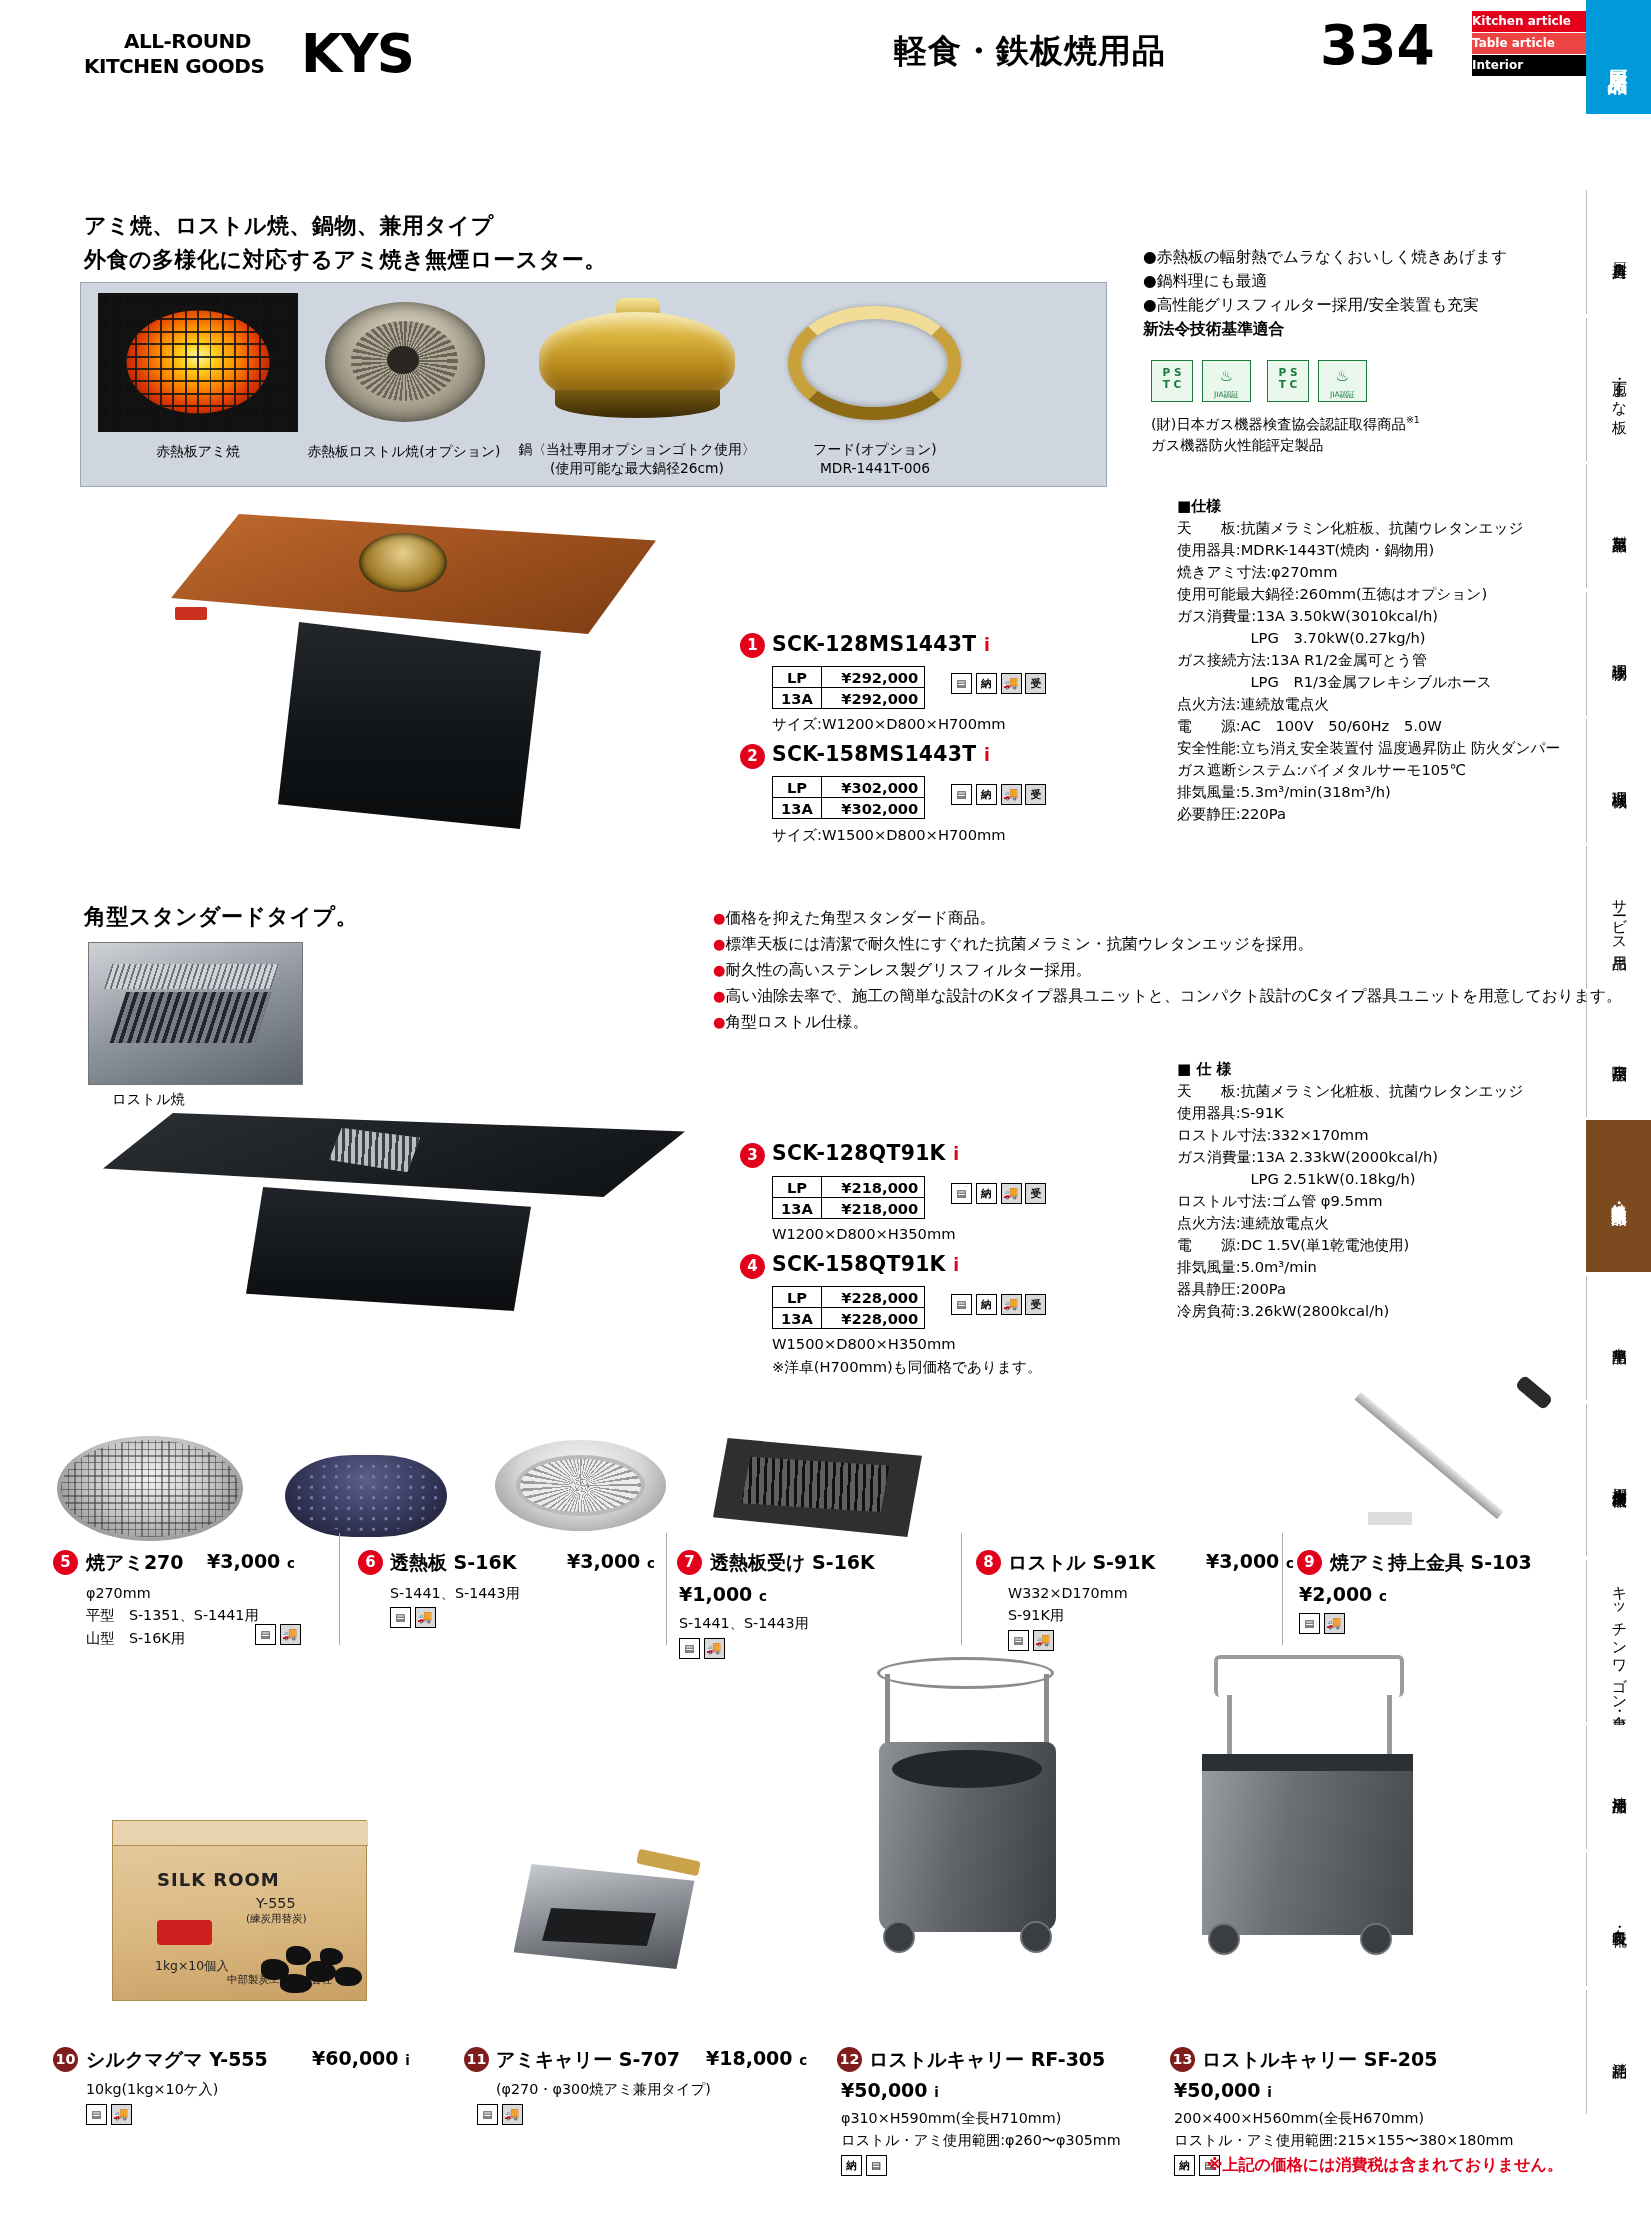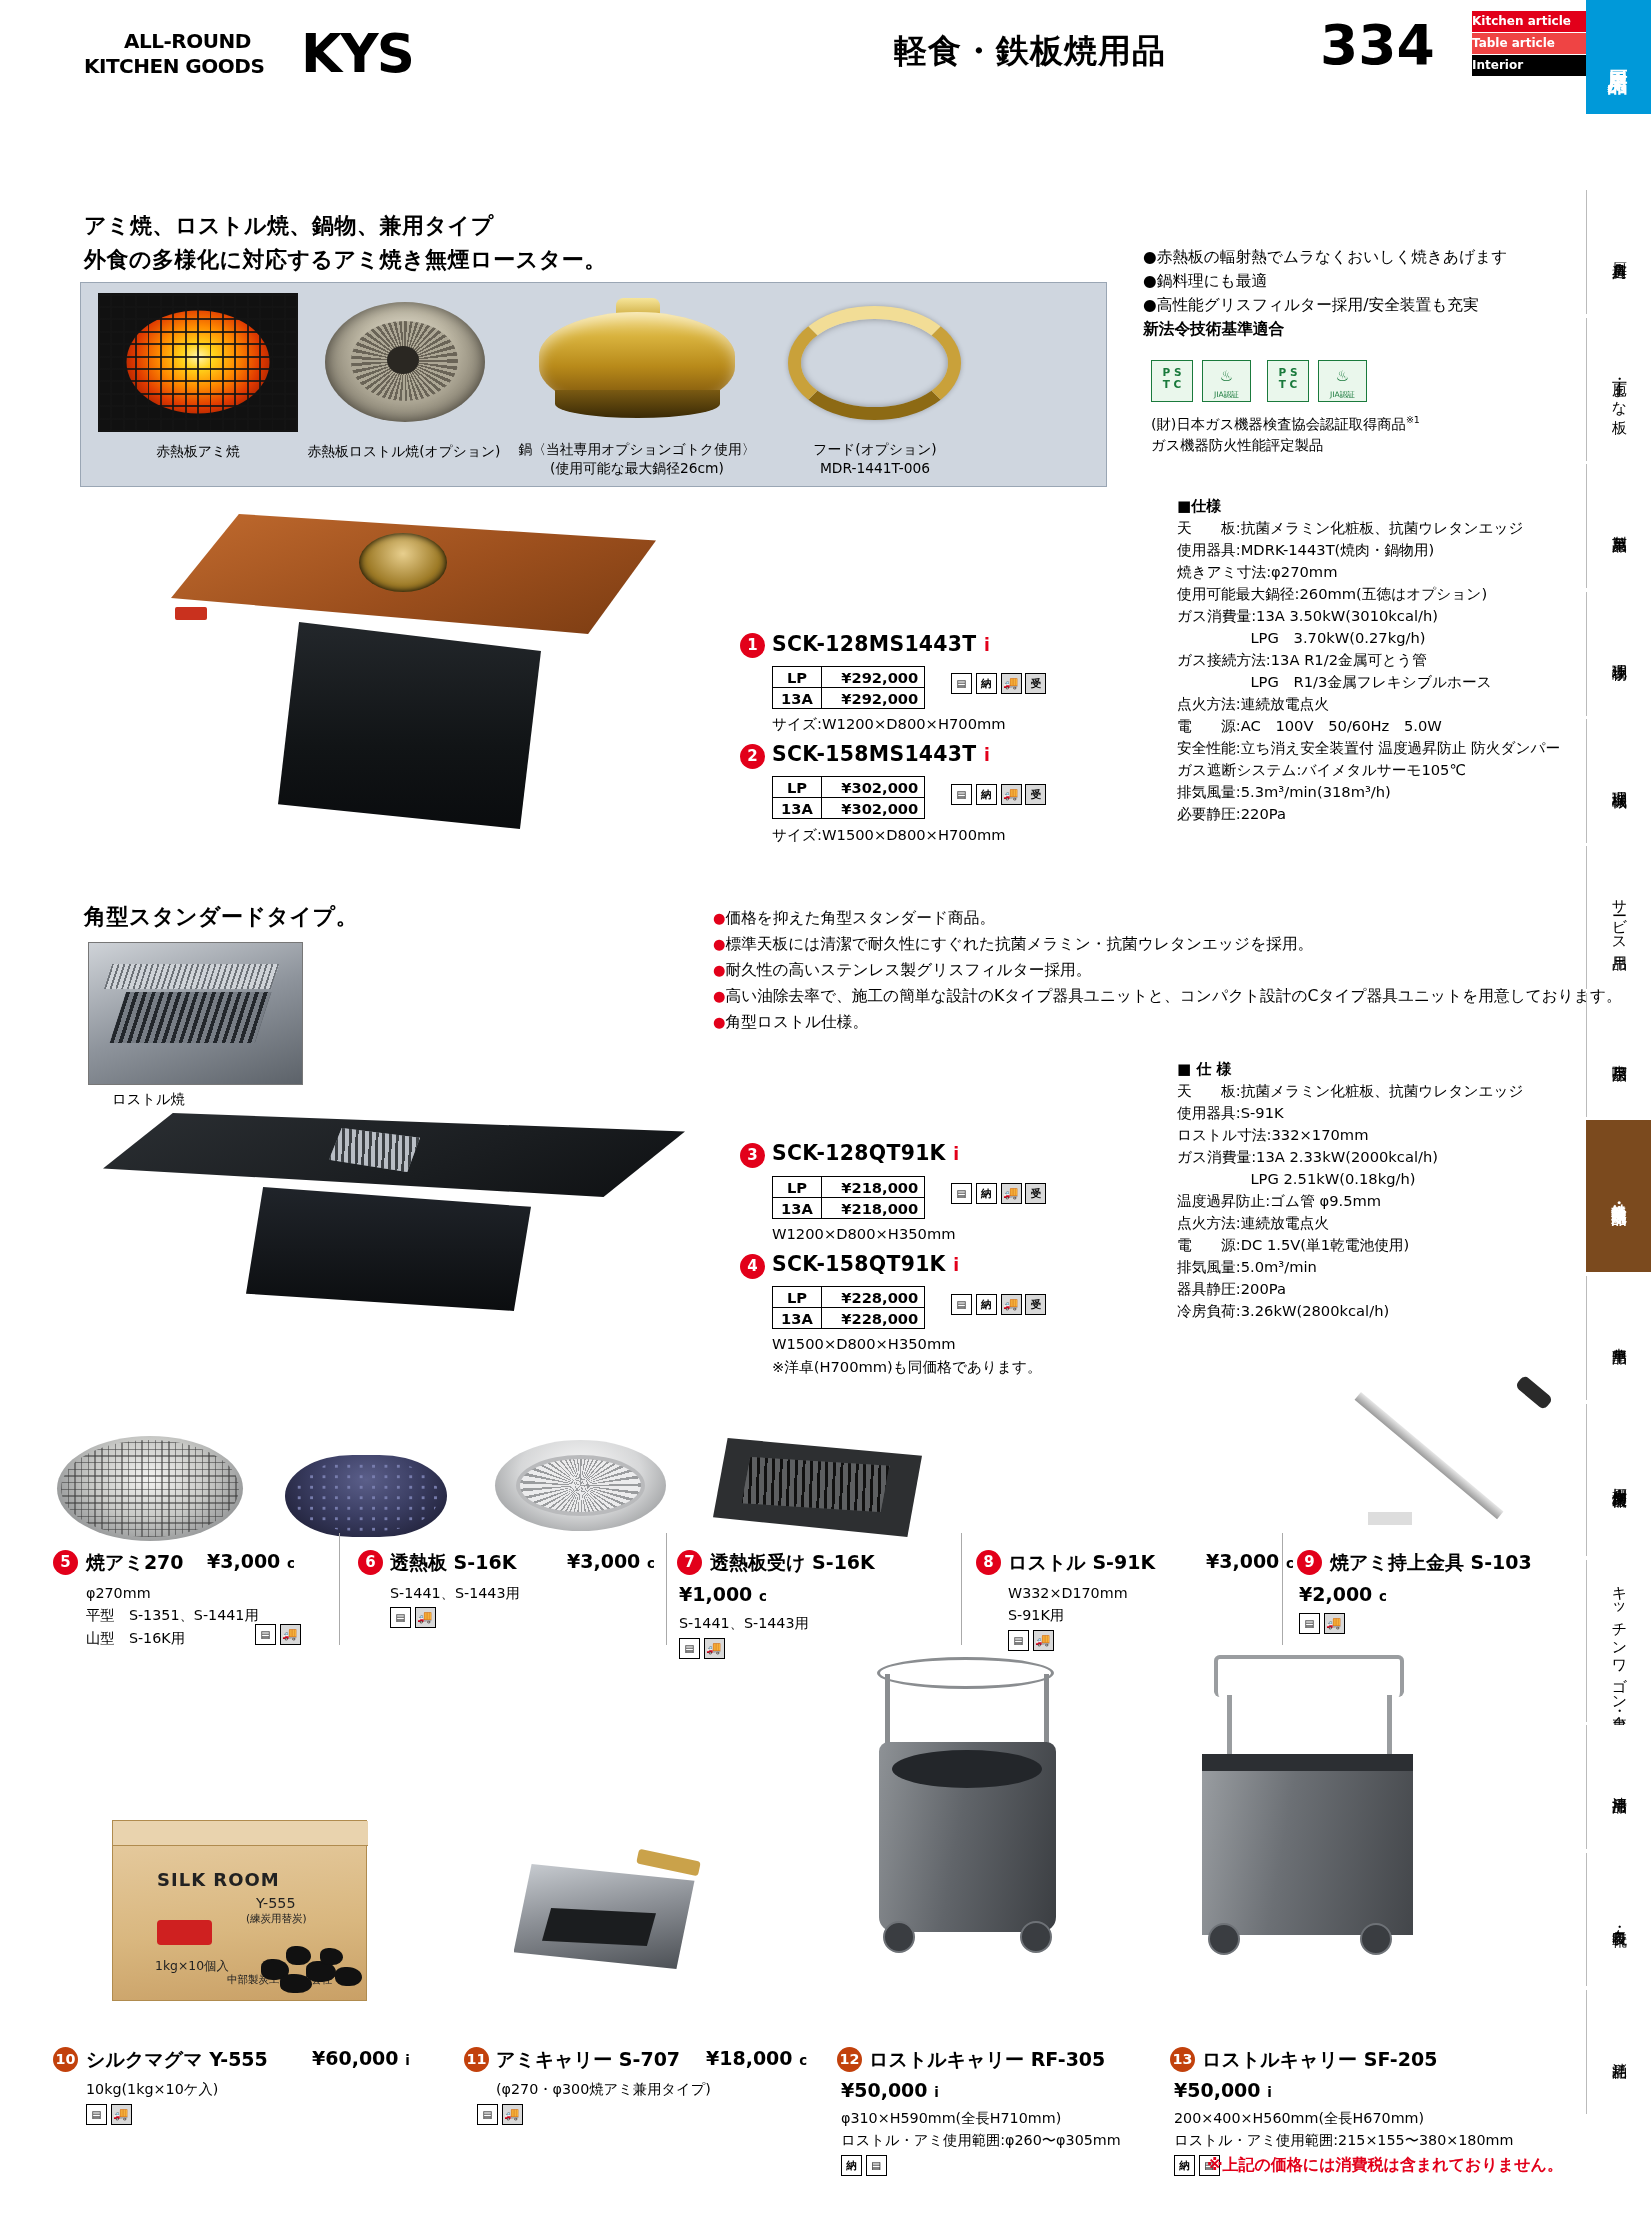--- a/index.html
+++ b/index.html
@@ -201,21 +201,21 @@
   .img-rf .post1 { position:absolute; left:48px; top:23px; width:4.8px; height:82px; background:#8a8d90;}
   .img-rf .post2 { position:absolute; left:207px; top:23px; width:4.8px; height:82px; background:#8a8d90;}
   .wheel { position:absolute; width:32px; height:32px; border-radius:50%; background:#3a3d41; border:2.9px solid #6e7277;}
 
   .img-sf { position:absolute; left:1170px; top:1651px; width:285px; height:361px;}
   .img-sf .hdl { position:absolute; left:44px; top:3.8px; width:190px; height:42px; border:4.8px solid #9a9da0; border-radius:5.7px; border-bottom:none;}
   .img-sf .body { position:absolute; left:32px; top:103px; width:211px; height:181px;
      background:linear-gradient(100deg,#9a9ea2 0%,#6c7075 40%,#43464a 100%);}
   .img-sf .top { position:absolute; left:32px; top:103px; width:211px; height:17px; background:#2c2f33;}
 
-  .bn { position:absolute; width:25px; height:25px; border-radius:50%; background:#c2410c; color:#fff;
+  .bn { position:absolute; width:25px; height:25px; border-radius:50%; background:#7f1d1d; color:#fff;
     font-size:14.3px; font-weight:bold; text-align:center; line-height:25px; font-family:"DejaVu Sans",sans-serif;}
 
   .footnote { position:absolute; right:88px; top:2155px; font-size:16px; color:#e2001a; font-weight:bold; white-space:nowrap;}
 </style>
 </head>
 <body>
 
 <div class="page">
 
   <div class="header">
@@ -470,21 +470,21 @@
   <div class="psize" style="left:772px; top:1335px;">W1500×D800×H350mm</div>
   <div class="psize" style="left:772px; top:1358px;">※洋卓(H700mm)も同価格であります。</div>
 
   <div class="spec" style="left:1177px; top:1058px;">
     <div class="hd">■ 仕 様</div>
     <div>天　　板:抗菌メラミン化粧板、抗菌ウレタンエッジ</div>
     <div>使用器具:S-91K</div>
     <div>ロストル寸法:332×170mm</div>
     <div>ガス消費量:13A 2.33kW(2000kcal/h)</div>
     <div>　　　　　LPG 2.51kW(0.18kg/h)</div>
-    <div>温度過昇防止:ゴム管 φ9.5mm</div>
+    <div>ロストル寸法:ゴム管 φ9.5mm</div>
     <div>点火方法:連続放電点火</div>
     <div>電　　源:DC 1.5V(単1乾電池使用)</div>
     <div>排気風量:5.0m³/min</div>
     <div>器具静圧:200Pa</div>
     <div>冷房負荷:3.26kW(2800kcal/h)</div>
   </div>
 
   <div class="img-yakiami">
       <div class="d"></div>
       <div class="m"></div>

